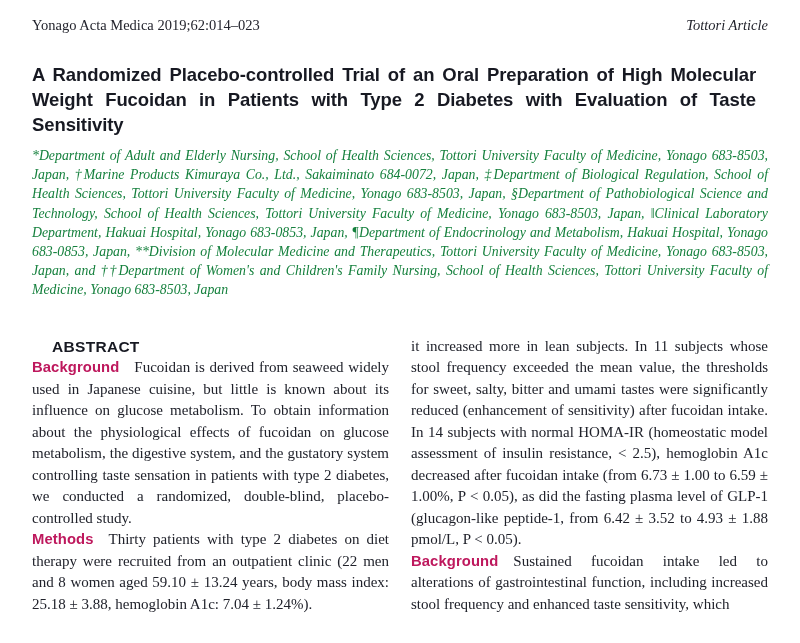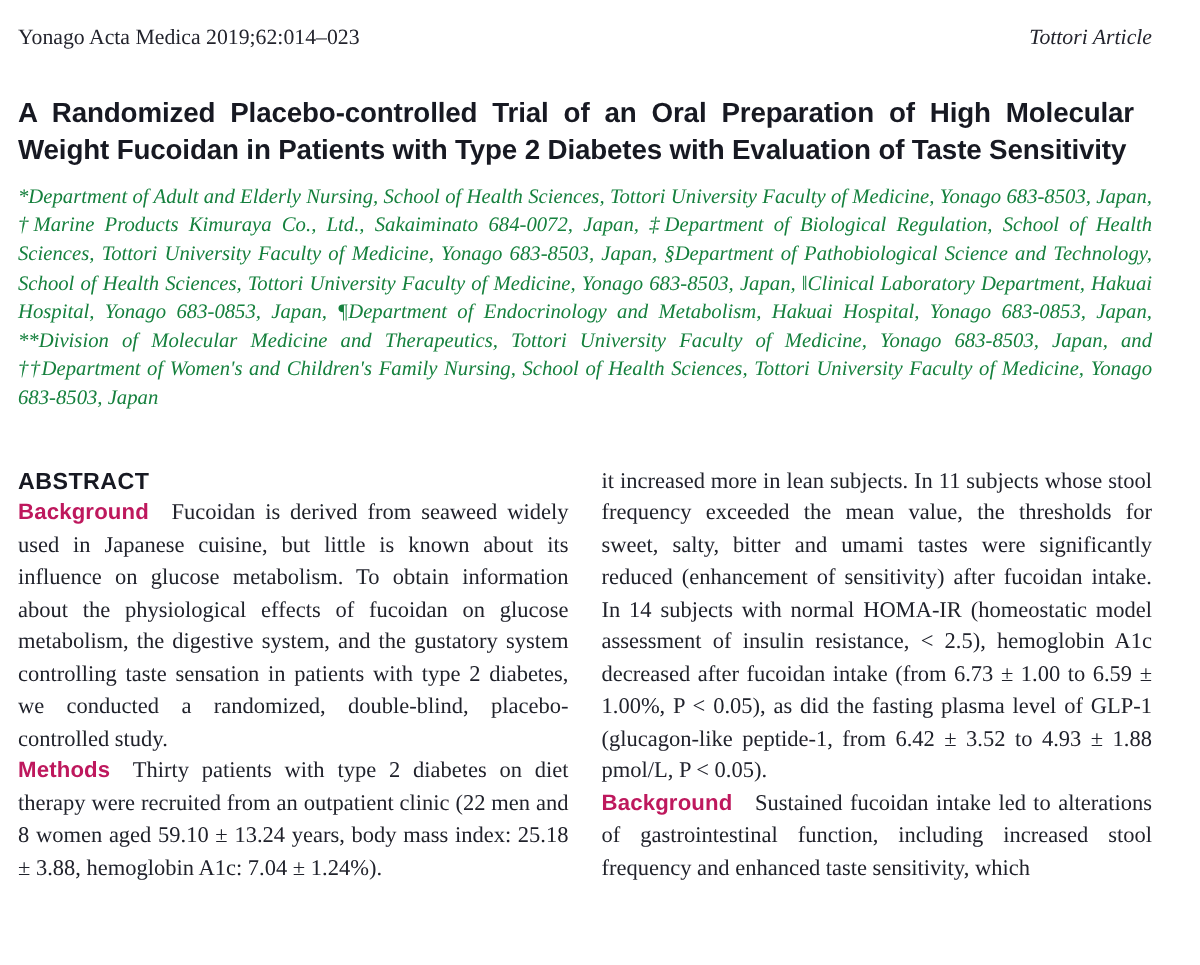--- a/index.html
+++ b/index.html
@@ -12,21 +12,21 @@
     height: 643px;
     overflow: hidden;
     font-family: "Liberation Serif", serif;
     color: #20222b;
     -webkit-font-smoothing: antialiased;
   }
   .page {
     box-sizing: border-box;
     width: 800px;
     height: 643px;
-    padding: 17px 32px 0 12px;
+    padding: 17px 32px 0 32px;
     overflow: hidden;
     background: #ffffff;
   }
   .journal-line {
     display: flex;
     justify-content: space-between;
     align-items: baseline;
     font-size: 14.5px;
     line-height: 17px;
     color: #23242d;
@@ -76,20 +76,21 @@
     text-align: justify;
     color: #20222b;
   }
   .abstract-heading {
     font-family: "Liberation Sans", sans-serif;
     font-weight: bold;
     font-size: 15.5px;
     line-height: 21.5px;
     letter-spacing: 0.3px;
     color: #171922;
+    margin-left: 20px;
   }
   .col p {
     margin: 0;
   }
   .section-label {
     font-family: "Liberation Sans", sans-serif;
     font-weight: bold;
     font-size: 14.8px;
     letter-spacing: 0.1px;
     color: #be185d;

